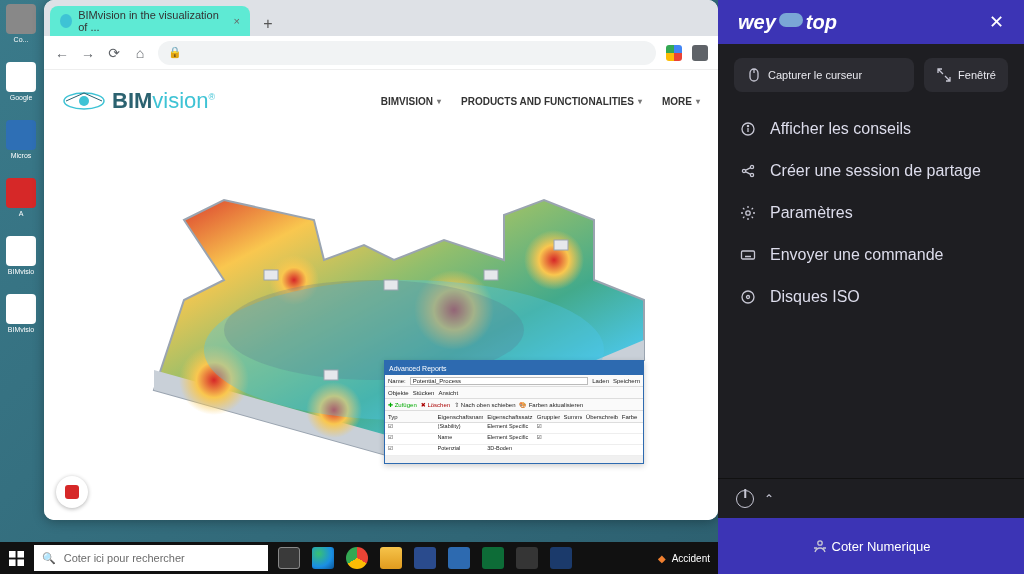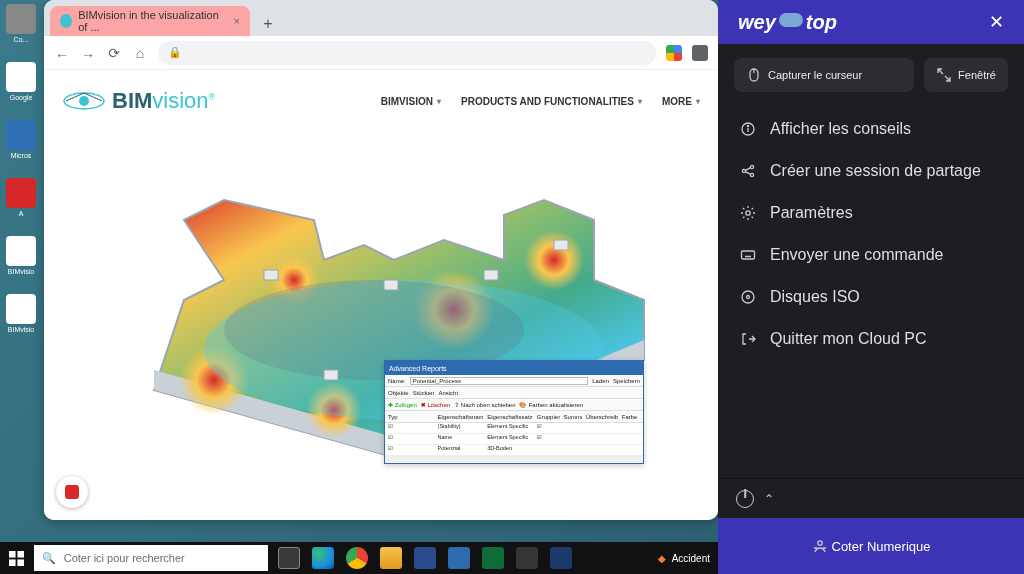--- a/index.html
+++ b/index.html
@@ -9,21 +9,21 @@
 .desktop-icons { position: absolute; left: 4px; top: 4px; width: 40px; display: flex; flex-direction: column; gap: 14px; }
 .desktop-icon { width: 34px; height: 44px; display: flex; flex-direction: column; align-items: center; justify-content: flex-start; font-size: 7px; color: #fff; text-align: center; }
 .desktop-icon .di-box { width: 30px; height: 30px; background: #fff; border-radius: 4px; margin-bottom: 2px; }
 .desktop-icon.red .di-box { background: #d62828; }
 .desktop-icon.blue .di-box { background: #2e6fb5; }
 .desktop-icon.gray .di-box { background: #888888; }
 
 
 .browser { position: absolute; left: 44px; top: 0; width: 674px; height: 520px; background: #fff; border-radius: 10px; box-shadow: 0 2px 12px rgba(0,0,0,.3); display: flex; flex-direction: column; overflow: hidden; }
 .tabbar { height: 36px; background: #dee1e6; display: flex; align-items: flex-end; padding: 0 6px; }
-.tab { height: 30px; background: #fca5a5; border-radius: 8px 8px 0 0; padding: 0 10px; display: flex; align-items: center; gap: 6px; font-size: 11px; color: #333; max-width: 200px; }
+.tab { height: 30px; background: #5eead4; border-radius: 8px 8px 0 0; padding: 0 10px; display: flex; align-items: center; gap: 6px; font-size: 11px; color: #333; max-width: 200px; }
 .tab .favicon { width: 14px; height: 14px; border-radius: 50%; background: #3ec3d5; }
 .tab .closex { margin-left: 6px; color: #666; }
 .newtab { width: 24px; height: 24px; display: flex; align-items: center; justify-content: center; color: #555; font-size: 16px; margin-left: 6px; }
 .addrbar { height: 34px; display: flex; align-items: center; gap: 10px; padding: 0 10px; background: #fff; border-bottom: 1px solid #eee; }
 .addrbar .navico { width: 16px; height: 16px; color: #5f6368; display: flex; align-items: center; justify-content: center; font-size: 14px; }
 .urlbox { flex: 1; height: 24px; background: #f1f3f4; border-radius: 12px; display: flex; align-items: center; padding: 0 10px; gap: 8px; font-size: 11px; color: #333; }
 .lock { color: #5f6368; font-size: 11px; }
 .addr-right { display: flex; gap: 10px; }
 .addr-right .aicon { width: 16px; height: 16px; border-radius: 3px; }
 
@@ -338,28 +338,20 @@
         </div>
       <div class="wey-item">
           <span class="wicon">
             <svg viewBox="0 0 16 16">
               <circle cx="8" cy="8" r="6"></circle>
               <circle cx="8" cy="8" r="1.5"></circle>
             </svg>
           </span>
           <span>Disques ISO</span>
         </div>
-      <div class="wey-item">
-          <span class="wicon">
-            <svg viewBox="0 0 16 16">
-              <path d="M6 3H3v10h3M9 8h6M12 5l3 3-3 3"></path>
-            </svg>
-          </span>
-          <span>Quitter mon Cloud PC</span>
-        </div>
     </div>
   </div>
   <div class="wey-foot">
     <span class="power"></span>
     <span class="caretup">⌃</span>
   </div>
   <div class="wey-bottom">
     <span class="wicon">
         <svg viewBox="0 0 16 16" stroke="#fff">
           <circle cx="8" cy="5" r="2.2"></circle>

